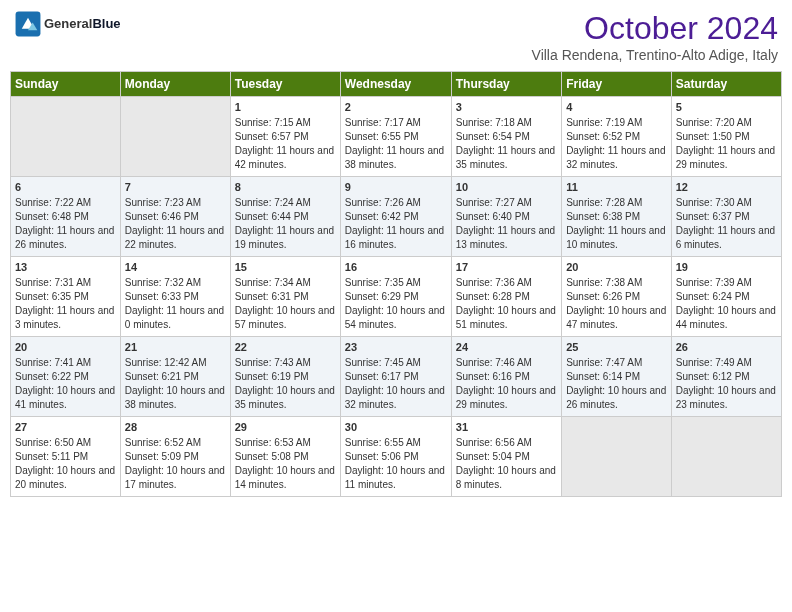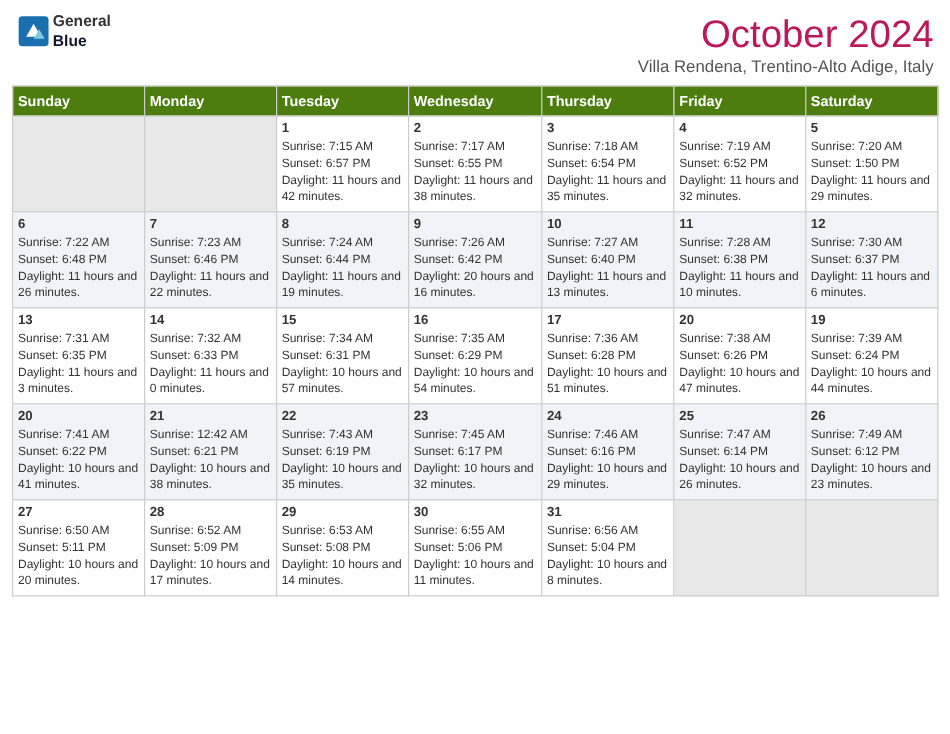--- a/index.html
+++ b/index.html
@@ -17,38 +17,38 @@
       margin-bottom: 8px;
       padding: 0 4px;
     }
     .logo {
       display: flex;
       align-items: center;
       gap: 2px;
     }
     .logo-text {
       display: flex;
-      flex-direction: column;
+      flex-direction: row;
       font-size: 13px;
       font-weight: bold;
       color: #333;
       line-height: 1.2;
     }
     .logo-blue { color: #0f172a; }
     .logo-icon {
       width: 28px;
       height: 28px;
     }
     .title-block {
       text-align: right;
     }
     .main-title {
       font-size: 32px;
       font-weight: 300;
-      color: #be185d;
+      color: #4c1d95;
     }
     .subtitle {
       font-size: 14px;
       color: #555;
       margin-left: 16px;
     }
     .calendar-table {
       width: 100%;
       border-collapse: collapse;
       font-size: 10.5px;
@@ -172,21 +172,21 @@
         <td>
           <div class="day-number">8</div>
           <div>Sunrise: 7:24 AM</div>
           <div>Sunset: 6:44 PM</div>
           <div>Daylight: 11 hours and 19 minutes.</div>
         </td>
         <td>
           <div class="day-number">9</div>
           <div>Sunrise: 7:26 AM</div>
           <div>Sunset: 6:42 PM</div>
-          <div>Daylight: 20 hours and 16 minutes.</div>
+          <div>Daylight: 11 hours and 16 minutes.</div>
         </td>
         <td>
           <div class="day-number">10</div>
           <div>Sunrise: 7:27 AM</div>
           <div>Sunset: 6:40 PM</div>
           <div>Daylight: 11 hours and 13 minutes.</div>
         </td>
         <td>
           <div class="day-number">11</div>
           <div>Sunrise: 7:28 AM</div>

